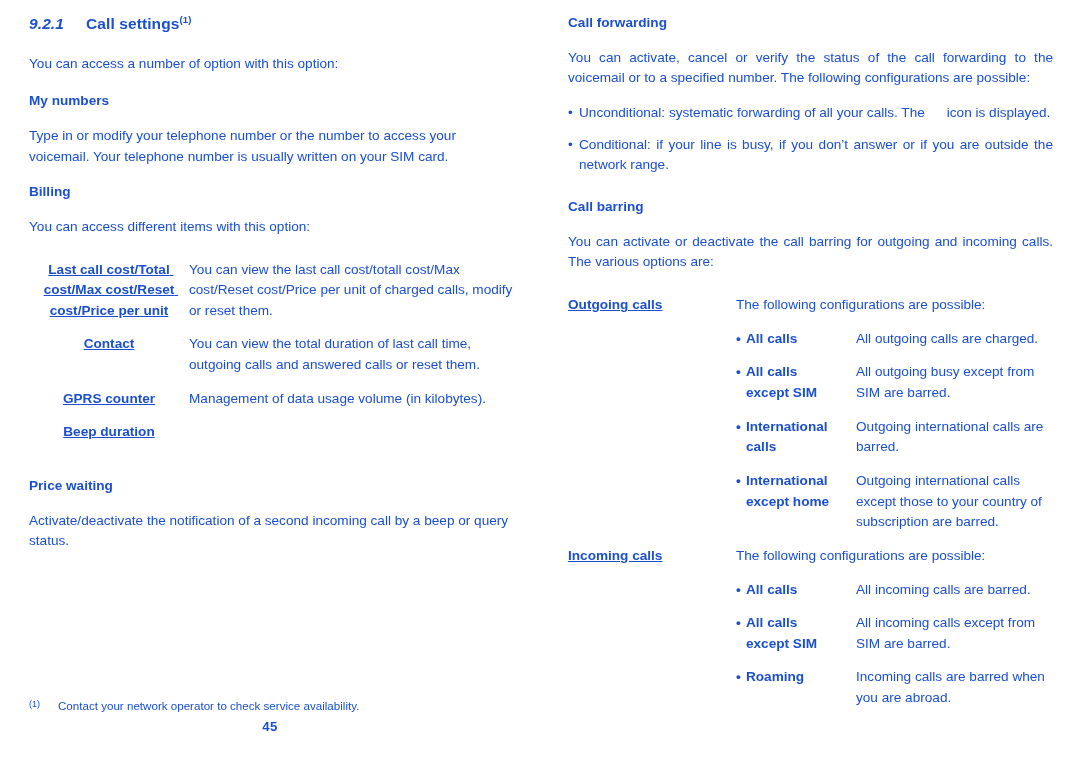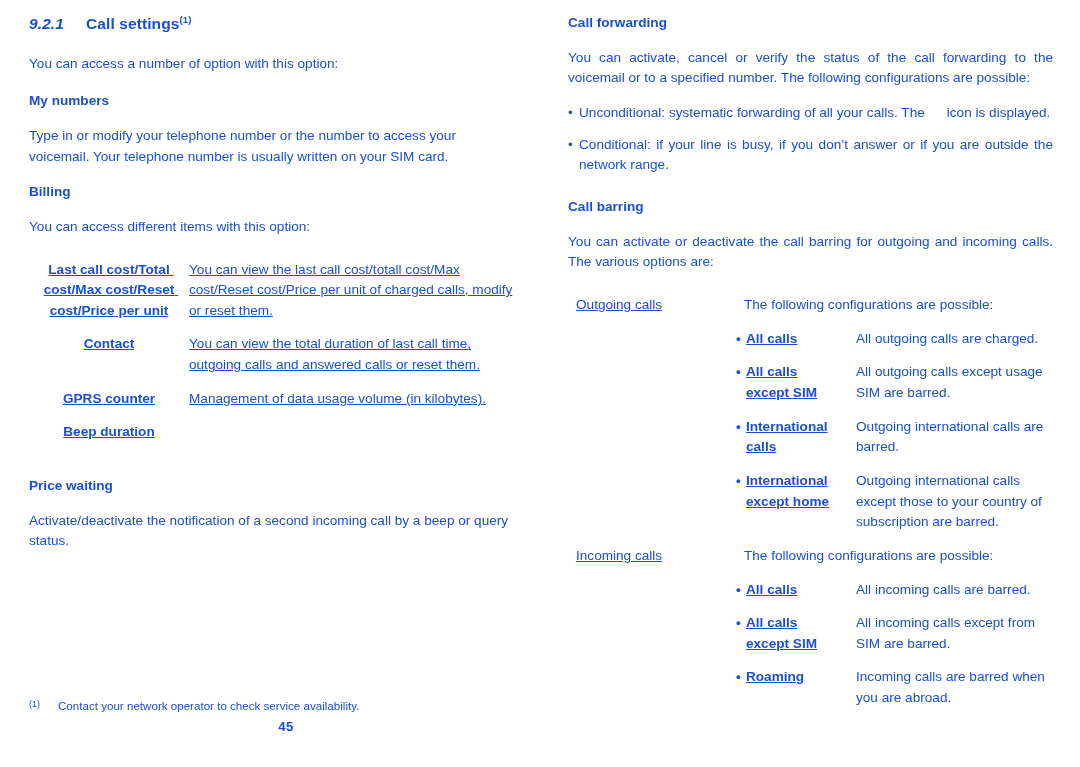--- a/index.html
+++ b/index.html
@@ -95,34 +95,33 @@
   .dlabel {
     font-weight: bold;
     text-decoration: underline;
     flex: 0 0 auto;
     white-space: pre-wrap;
     text-align: center;
   }
   .col-left .dlabel { width: 160px; }
   .col-left .ddesc  { width: 320px; }
 
-  .ddesc { flex: 1 1 auto; text-decoration: underline; }
+  .ddesc { flex: 1 1 auto; }
 
   
   .barrow {
     display: flex;
     align-items: flex-start;
     font-size: 13.6px;
     line-height: 1.52;
   }
   .b-label {
     flex: 0 0 168px;
-    font-weight: normal;
+    font-weight: bold;
     text-decoration: underline;
-    margin-left: 8px;
   }
   .b-rest { flex: 1 1 auto; }
 
   .bullet-row {
     display: flex;
     align-items: flex-start;
     font-size: 13.6px;
     line-height: 1.52;
   }
   .bullet-row + .bullet-row { margin-top: 13px; }
@@ -135,21 +134,20 @@
     align-items: flex-start;
   }
   .bl-dot {
     flex: 0 0 10px;
     font-weight: bold;
     line-height: 1.52;
   }
   .bl-name {
     font-weight: bold;
     white-space: pre-line;
-    text-decoration: underline;
   }
   .bl-desc {
     flex: 1 1 auto;
   }
 
   ul.dots {
     list-style: none;
     margin: 0;
     padding: 0;
   }
@@ -194,21 +192,21 @@
 
   .pagenum {
     position: absolute;
     top: 719px;
     width: 540px;
     text-align: center;
     font-size: 13.2px;
     font-weight: bold;
     letter-spacing: .3px;
   }
-  .pagenum.left  { left: 8px; padding-left: 8px; }
+  .pagenum.left  { left: 0; }
 </style>
 </head>
 <body>
 
 <div class="page">
 
   <div class="col col-left">
     <div class="col-inner">
 
       <h1 class="sec-title">
@@ -312,21 +310,21 @@
         <div class="bl-desc">All outgoing calls are charged.</div>
       </div>
 
       <div class="bullet-row">
         <div class="bl-left"></div>
         <div class="bl-bulletwrap">
           <span class="bl-dot">•</span>
           <span class="bl-name">All calls
 except SIM</span>
         </div>
-        <div class="bl-desc">All outgoing calls except usage SIM are barred.</div>
+        <div class="bl-desc">All outgoing busy except from SIM are barred.</div>
       </div>
 
       <div class="bullet-row">
         <div class="bl-left"></div>
         <div class="bl-bulletwrap">
           <span class="bl-dot">•</span>
           <span class="bl-name">International
 calls</span>
         </div>
         <div class="bl-desc">Outgoing international calls are barred.</div>

